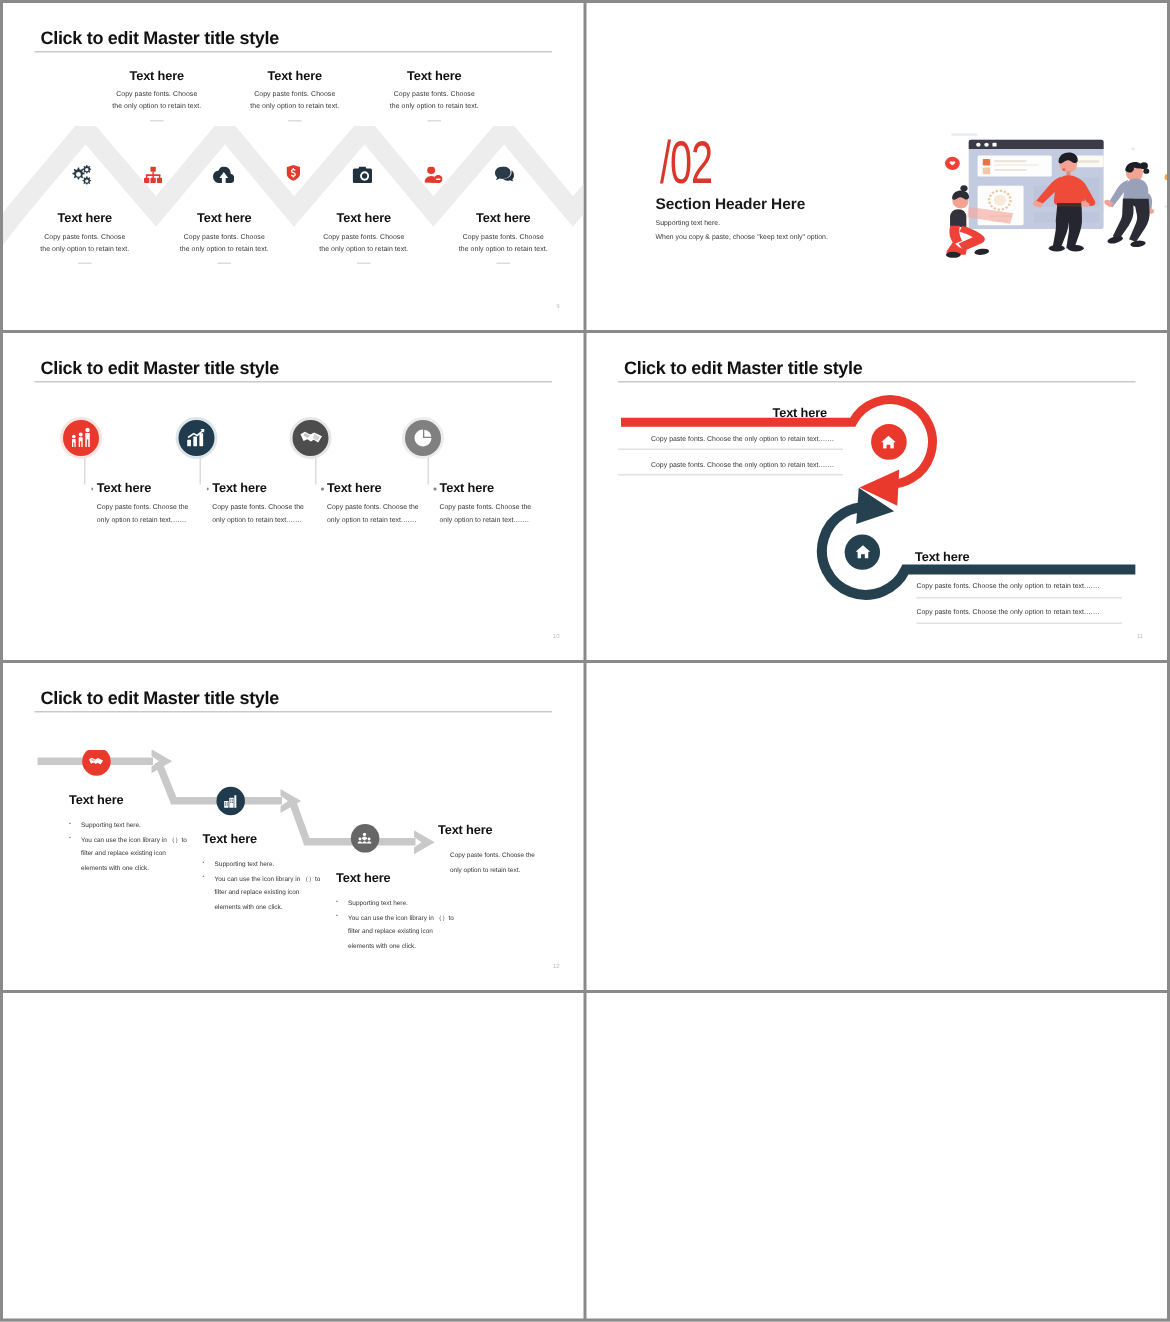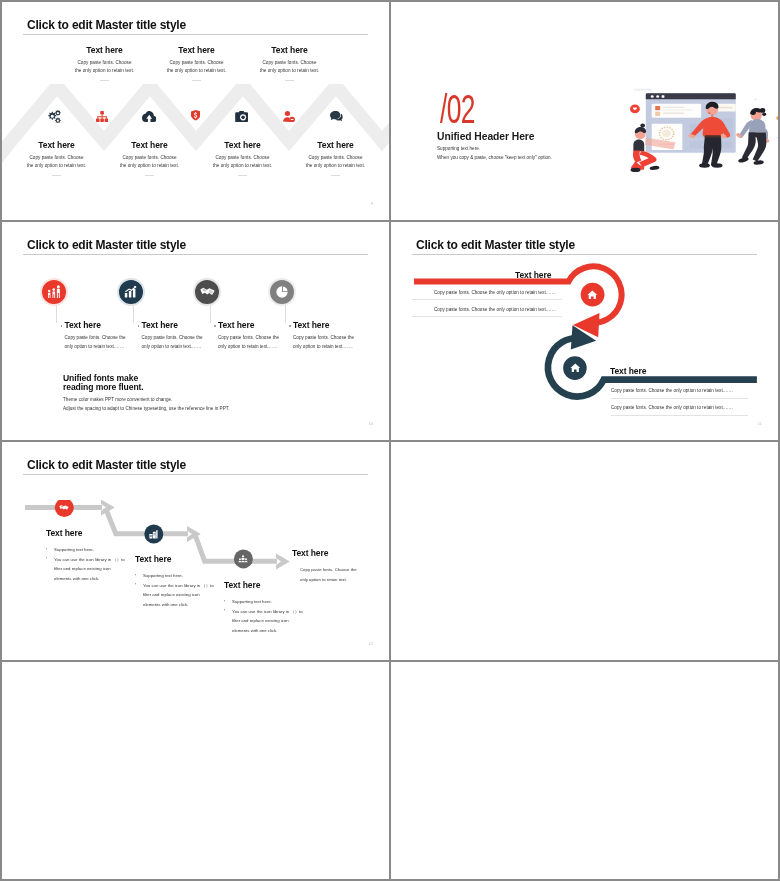--- a/index.html
+++ b/index.html
@@ -156,21 +156,21 @@
         <div class="t">Text here</div>
         <div class="p">Copy paste fonts. Choose</div>
         <div class="p">the only option to retain text.</div>
         <div class="dash"></div>
       </div>
     </div>
     <div class="pn" style="right:16px;bottom:14px">9</div>
   </div>
   <div class="slide" id="s2" style="left:391px;top:2px;width:387px;height:218px">
     <div class="sec-num" style="left:49px;top:87px">/02</div>
-    <div class="sec-head" style="left:46px;top:129px">Unified Header Here</div>
+    <div class="sec-head" style="left:46px;top:129px">Section Header Here</div>
     <div class="sec-sub" style="left:46px;top:144px">Supporting text here.</div>
     <div class="sec-sub" style="left:46px;top:152.5px">When you copy &amp; paste, choose "keep text only" option.</div>
     <div class="illus" style="left:239px;top:85px;width:168px;height:92px">
 <svg class="illus-svg" width="168" height="92" viewBox="0 0 170 105" preserveAspectRatio="none" style="position:absolute;left:0;top:0">
 
   <rect x="4" y="2" width="18" height="2" rx="1" fill="#e8ecf4"></rect>
   <circle cx="155" cy="3" r="1.2" fill="#dfe4ef"></circle>
 
   <rect x="16" y="7" width="91" height="68" rx="1.5" fill="#c3cbe0"></rect>
   <path d="M16 8.5 a1.5 1.5 0 0 1 1.5-1.5 h88 a1.5 1.5 0 0 1 1.5 1.5 v5.6 h-91 Z" fill="#3a3b47"></path>
@@ -321,26 +321,20 @@
           <path fill="#fff" d="M12.6 0.8 a10 10 0 0 1 8.6 8.6 l-8.6 0 Z"></path>
         </svg>
       </div>
       <div class="s3-stem"></div>
       <div class="s3-dot"></div>
       <div class="s3-t">Text here</div>
       <div class="s3-p">Copy paste fonts. Choose the</div>
       <div class="s3-p2">only option to retain text.……</div>
     </div>
 
-    <div class="s3-foot">
-      <div class="ft">Unified fonts make</div>
-      <div class="ft">reading more fluent.</div>
-      <div class="fp" style="margin-top:2px">Theme color makes PPT more convenient to change.</div>
-      <div class="fp">Adjust the spacing to adapt to Chinese typesetting, use the reference line in PPT.</div>
-    </div>
     <div class="pn" style="right:16px;bottom:14px">10</div>
   </div>
   <div class="slide" id="s4" style="left:391px;top:222px;width:387px;height:218px">
     <div class="sl-title" style="left:25px;top:16px;font-size:12px">Click to edit Master title style</div>
     <div class="hr" style="left:21px;top:32px;width:345px"></div>
 
     <svg width="387" height="218" viewBox="0 0 387 218" style="position:absolute;left:0;top:0">
       <path d="M23 59.5 H177.45 A28.2 28.2 0 1 1 196.46 100.18" fill="none" stroke="#e8392c" stroke-width="6" stroke-linecap="butt"></path>
       <path d="M182 103 L208.5 91.0 L207.2 115.2 Z" fill="#e8392c"></path>
       <path d="M365.9 157.66 H212.71 A29.25 29.25 0 1 1 192.28 116.69" fill="none" stroke="#25414f" stroke-width="6.7" stroke-linecap="butt"></path>

